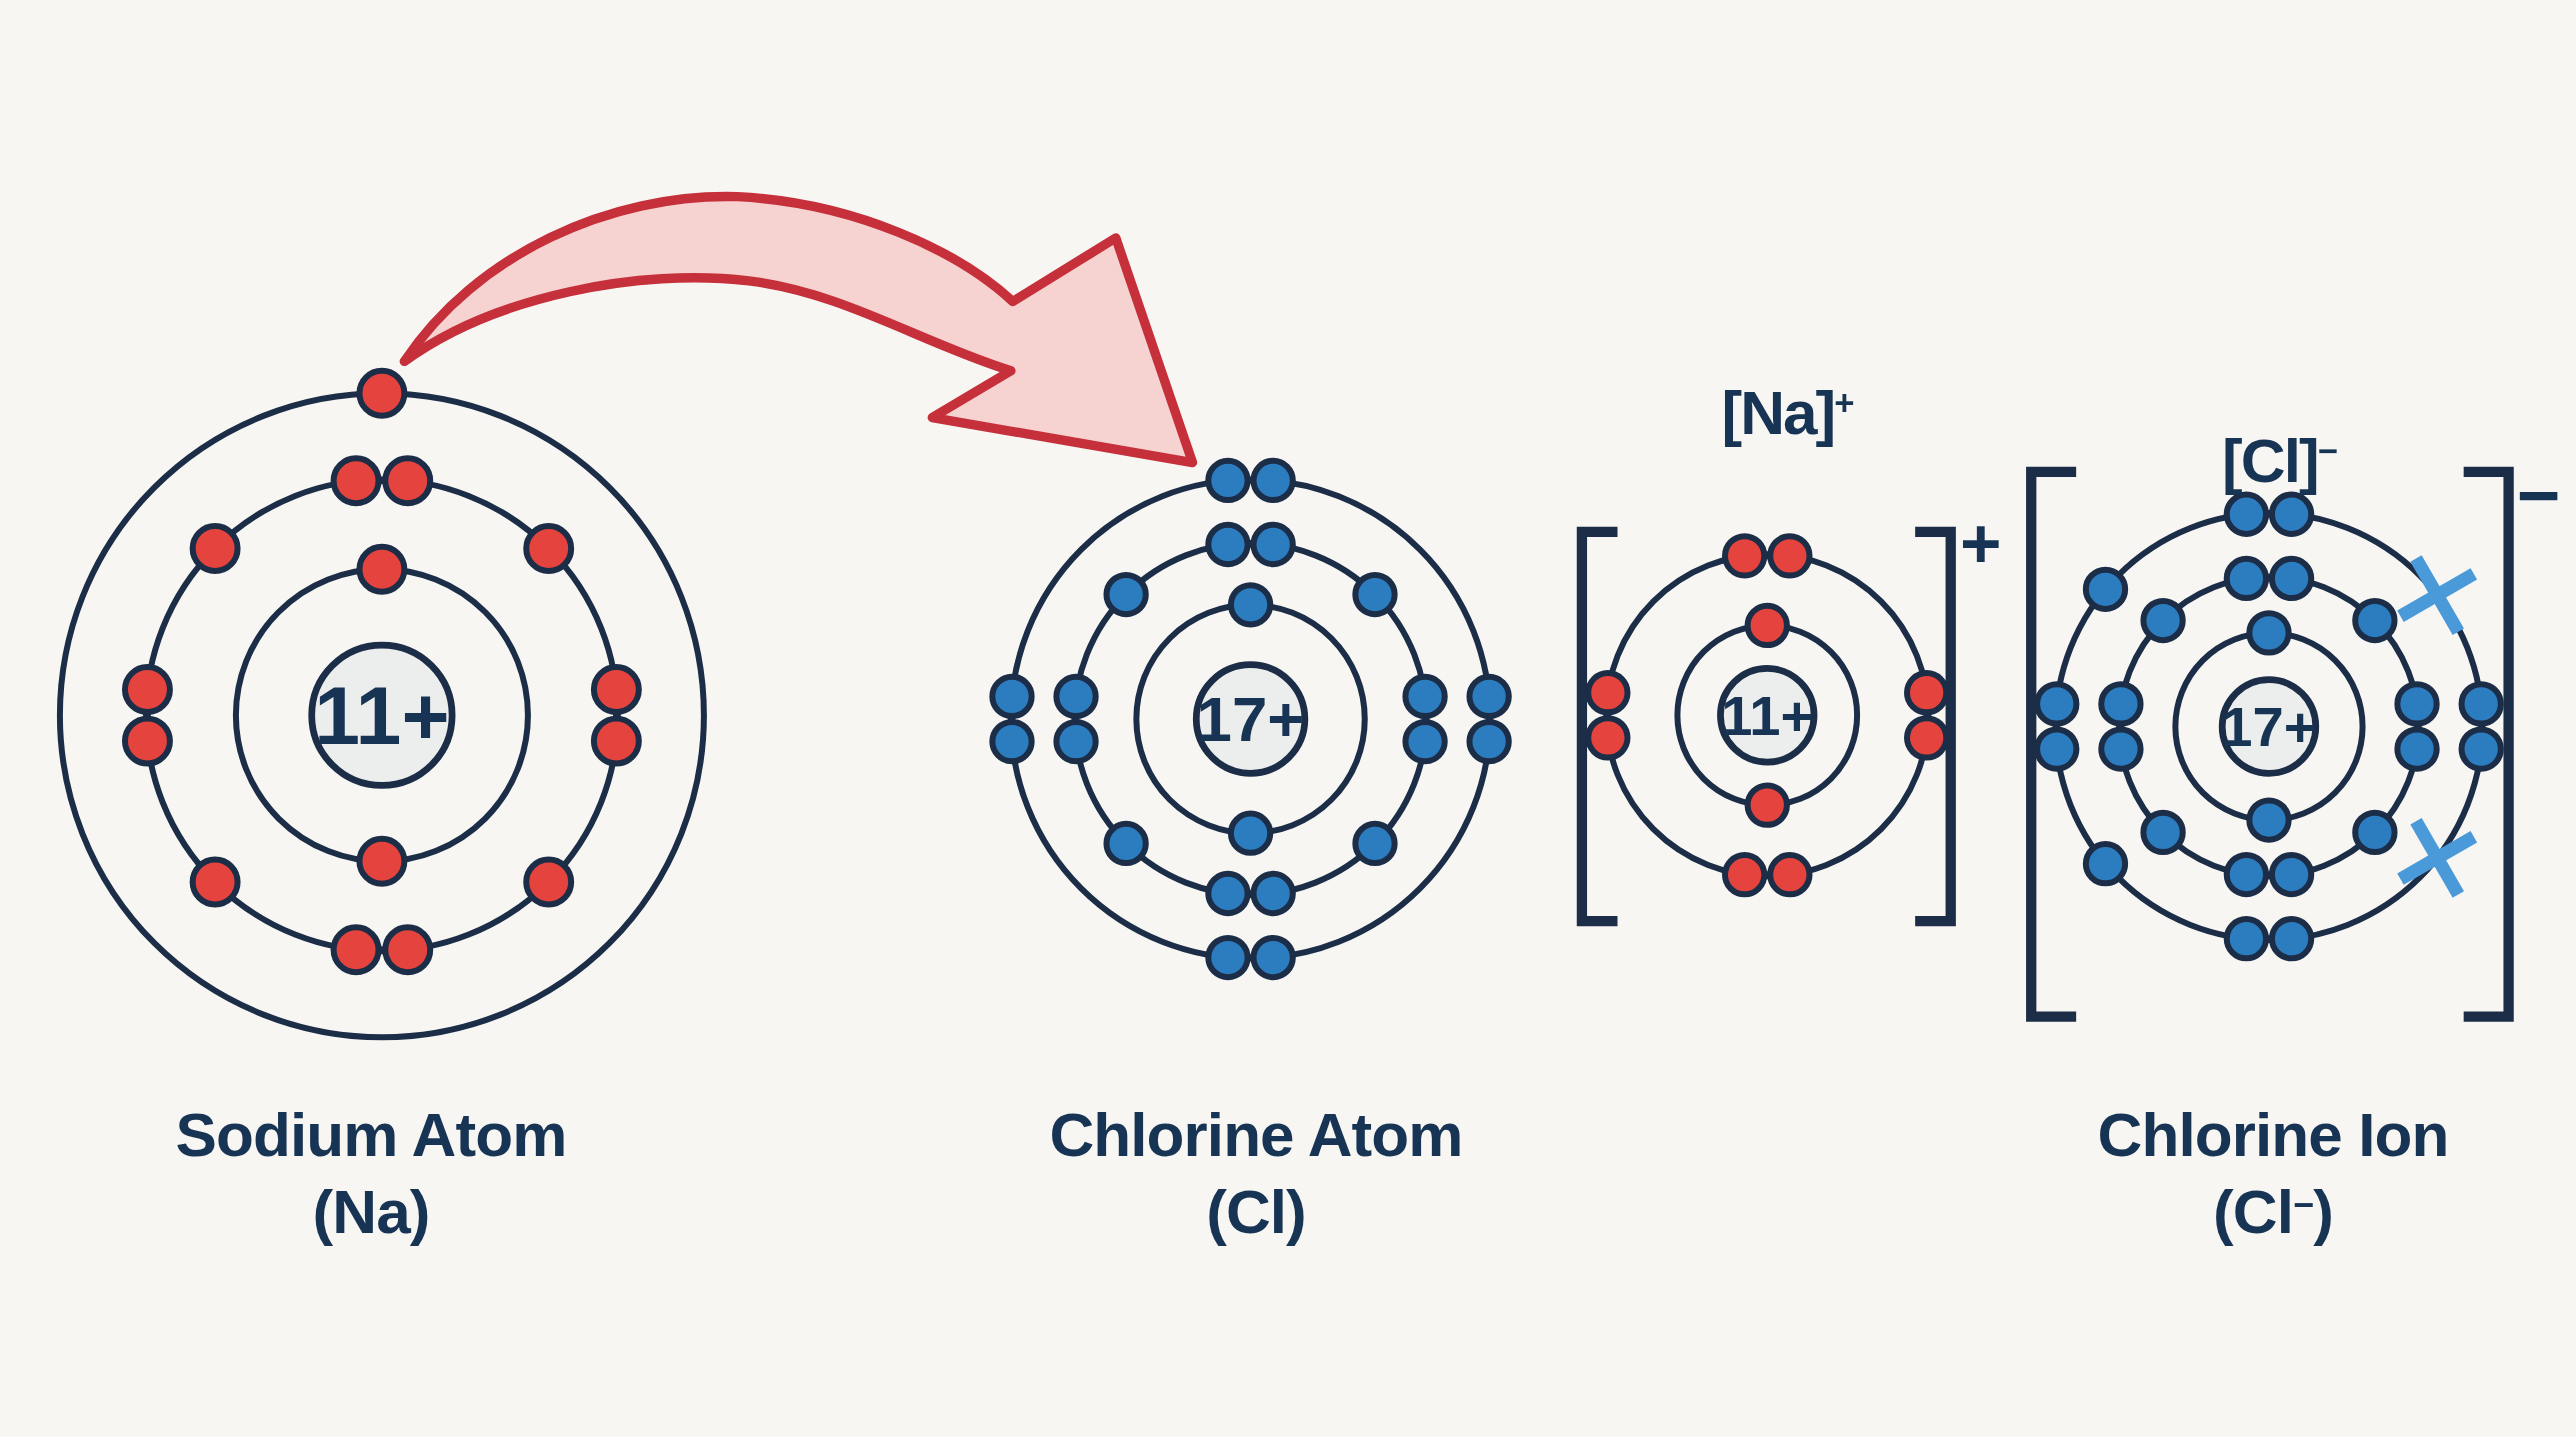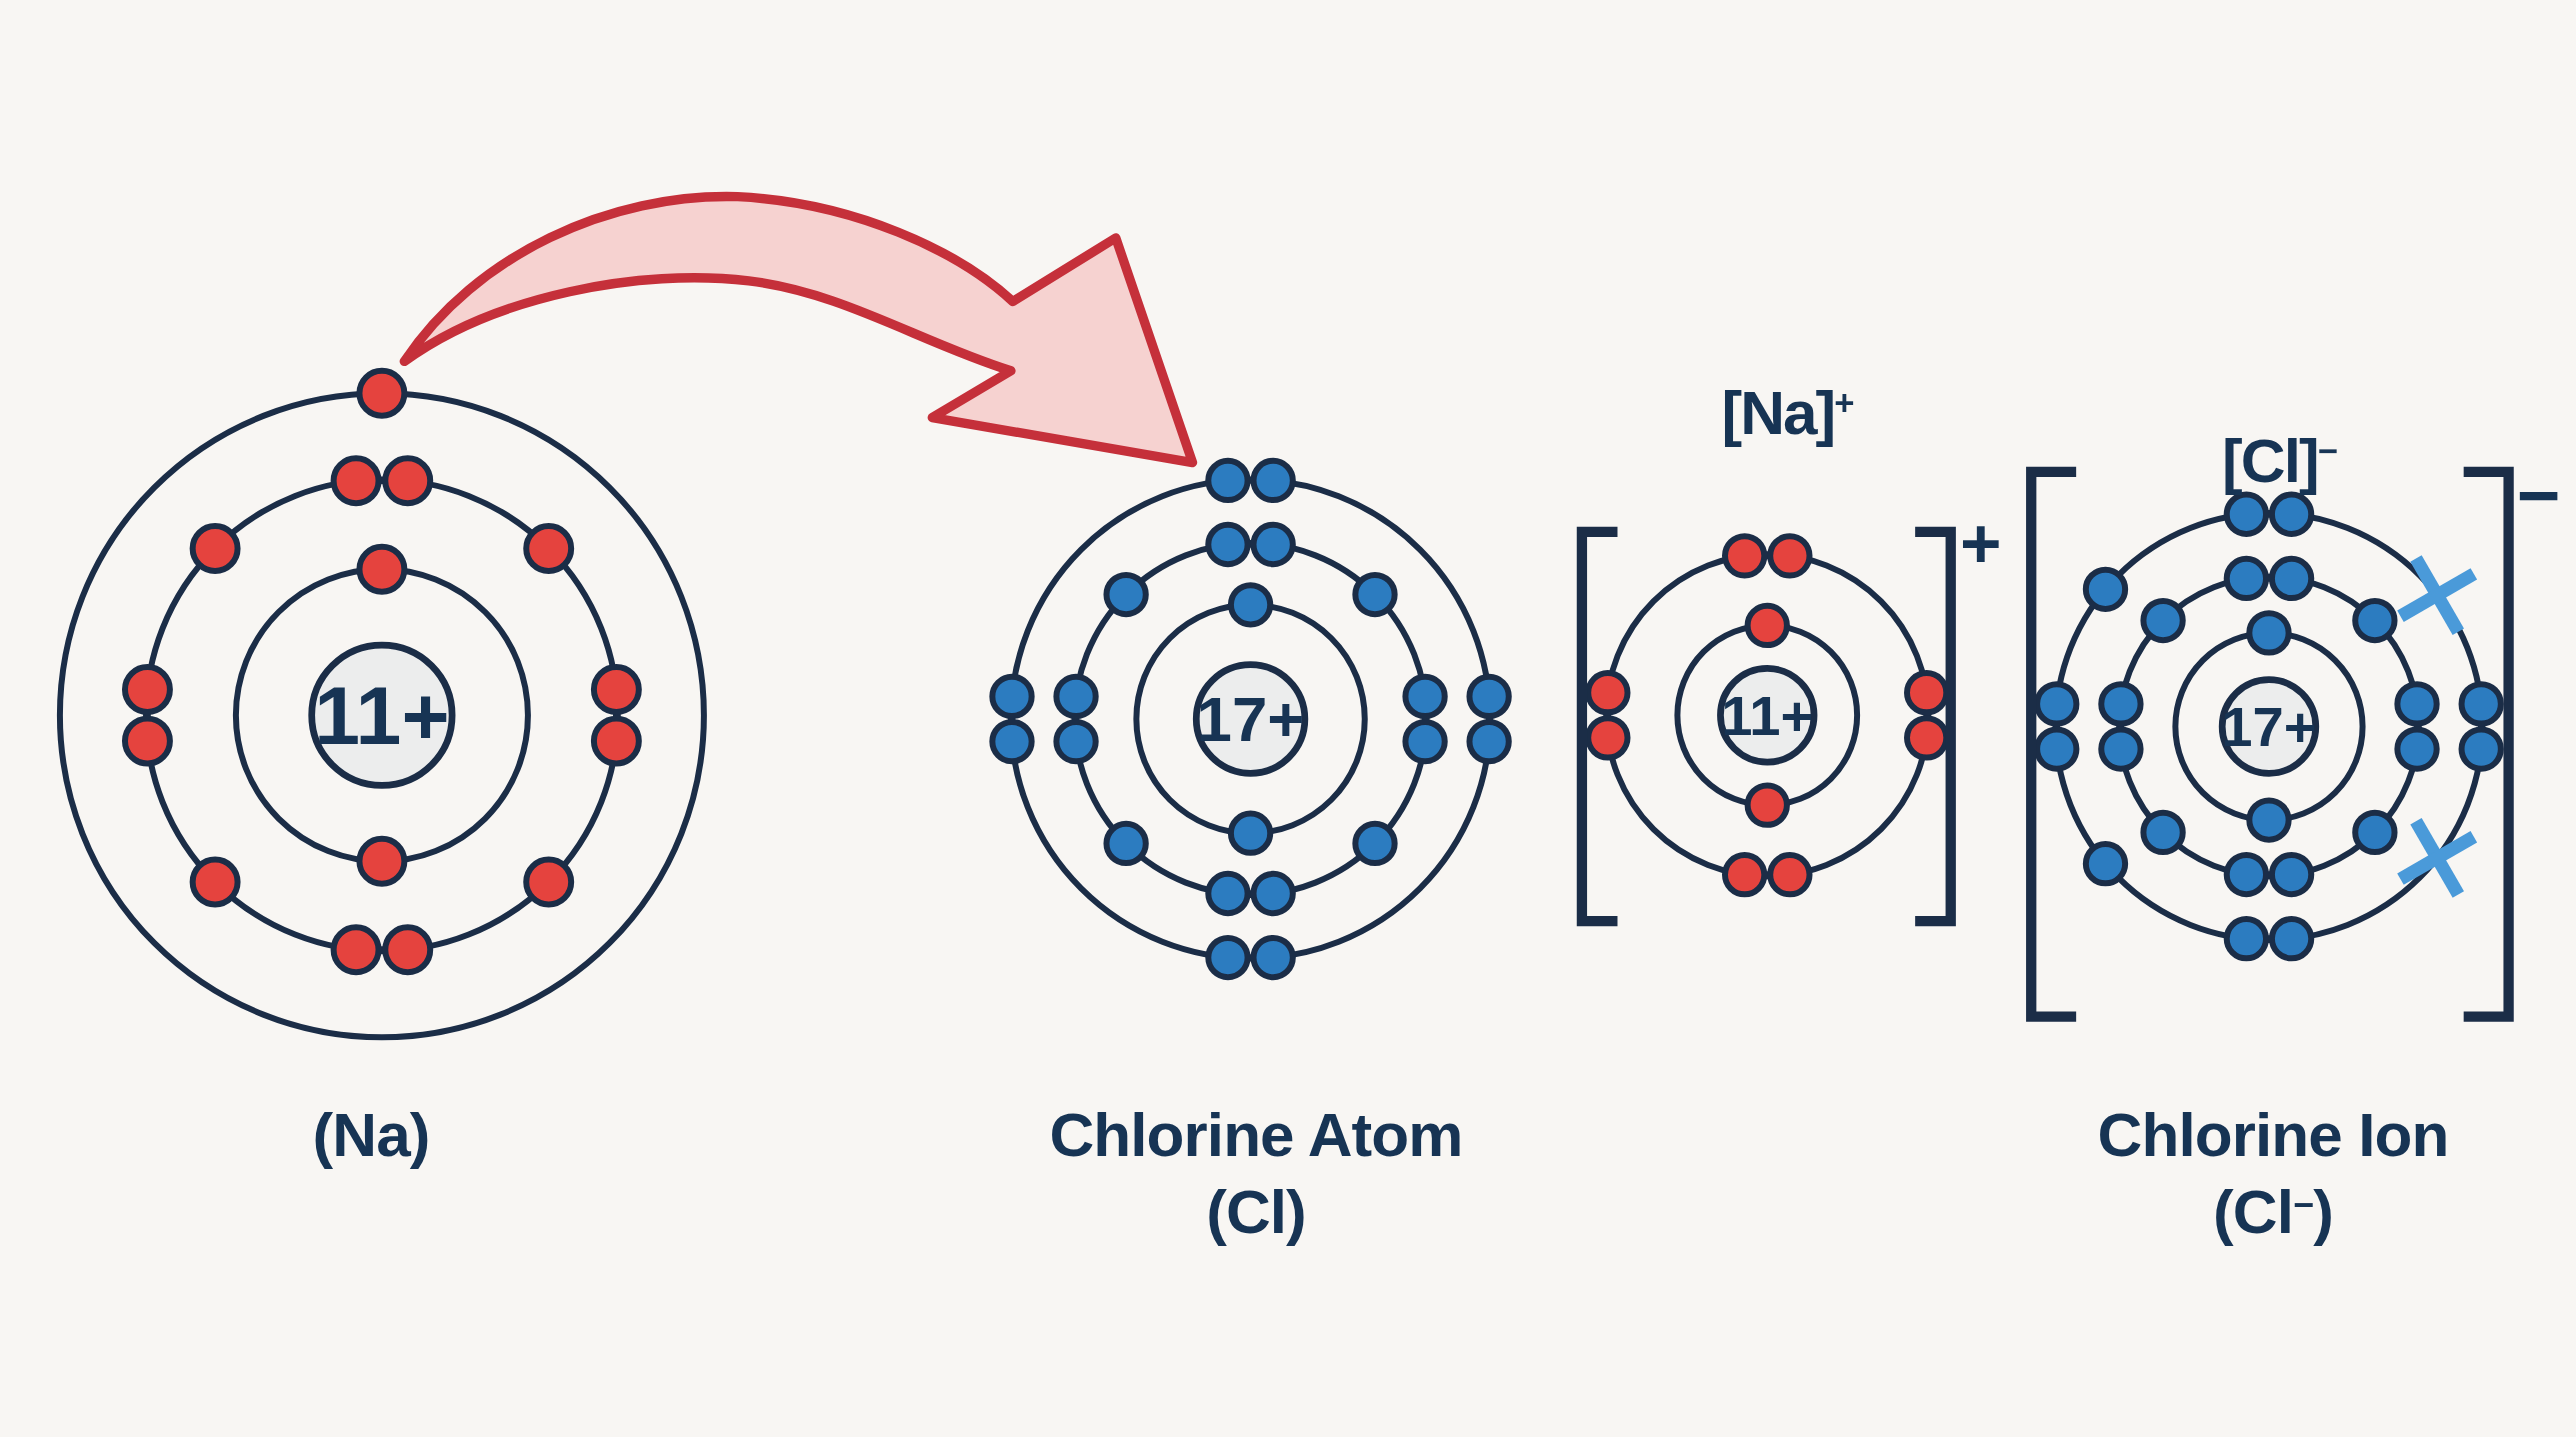--- a/index.html
+++ b/index.html
@@ -163,20 +163,21 @@
         <path d="M 1316 252 H 1340 V 543 H 1316" fill="none" stroke="#1b2d47" stroke-width="5.5"></path>
         <text x="1356" y="278" text-anchor="middle" font-size="40" font-weight="700" fill="#173454">−</text>
       </g>
     </svg>
 
   <div class="formula" id="formula-sodium-ion"><span>[Na]</span><sup>+</sup></div>
 
   <div class="formula" id="formula-chlorine-ion"><span>[Cl]</span><sup>−</sup></div>
 
   <div class="caption" id="caption-sodium-atom">
+    <div class="cap1">Sodium Atom</div>
     <div class="cap2"><span>(Na)</span><sup></sup><span></span></div>
   </div>
 
   <div class="caption" id="caption-chlorine-atom">
     <div class="cap1">Chlorine Atom</div>
     <div class="cap2"><span>(Cl)</span><sup></sup><span></span></div>
   </div>
 
 
   <div class="caption" id="caption-chlorine-ion">

